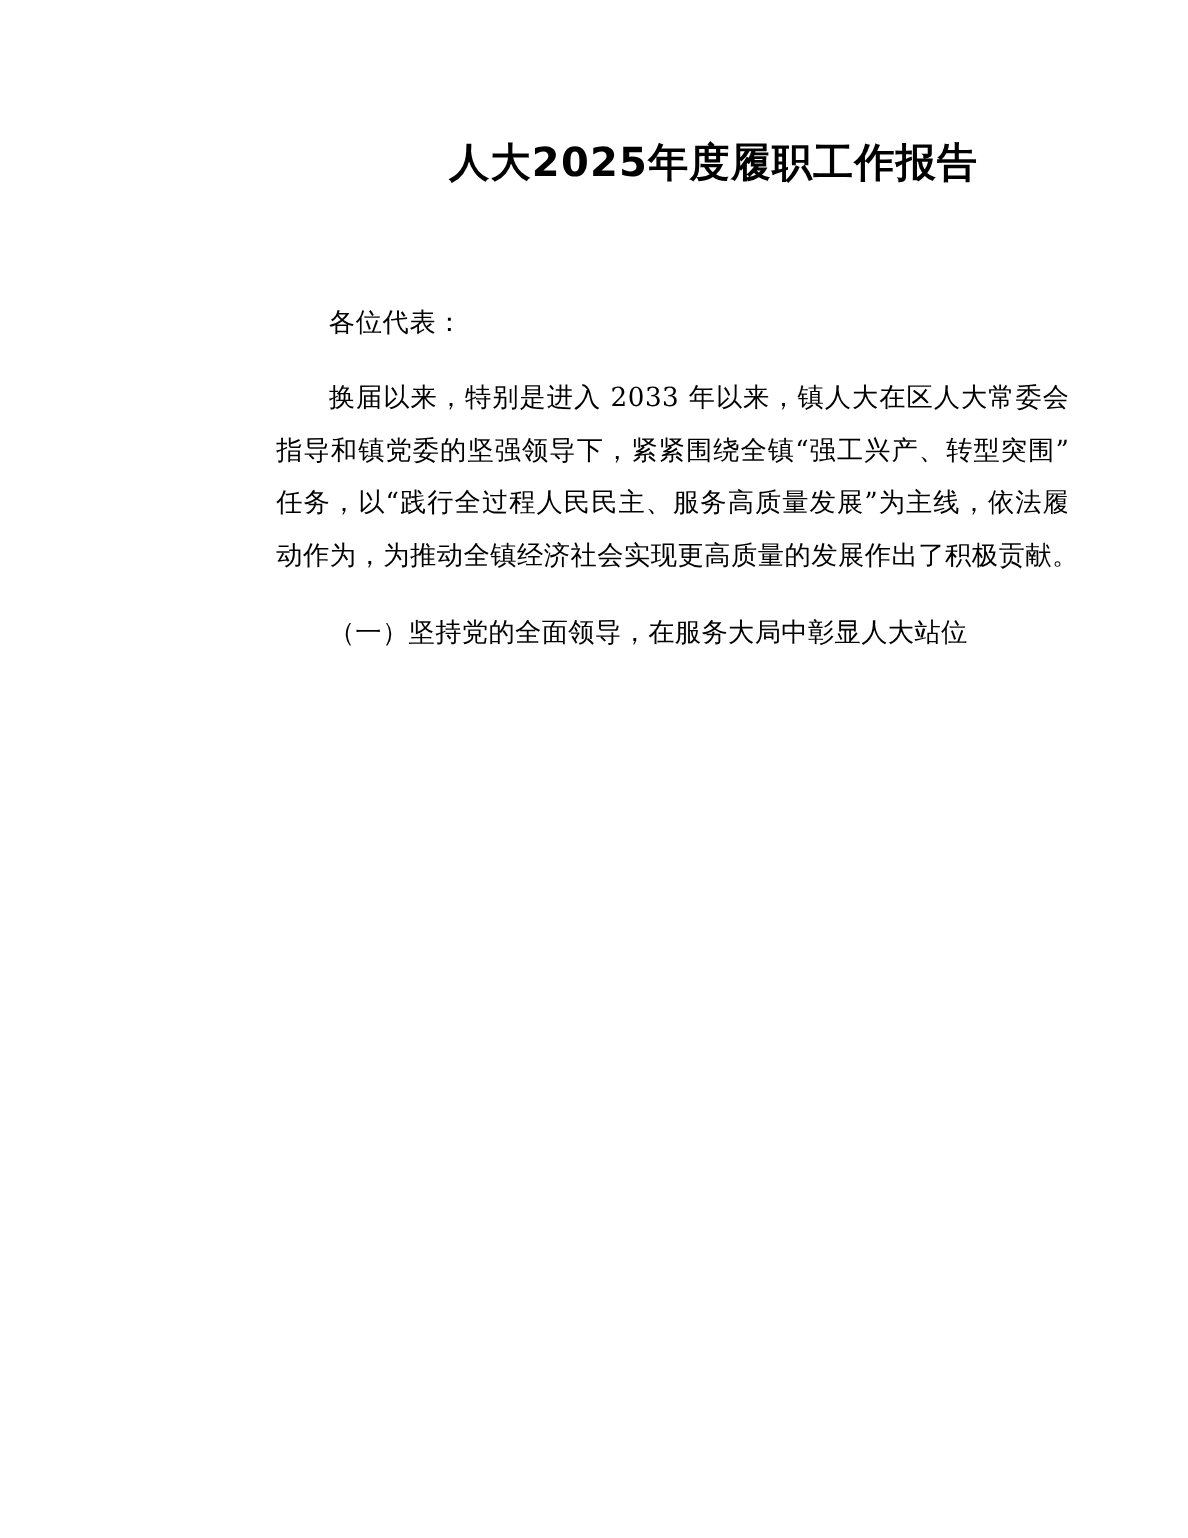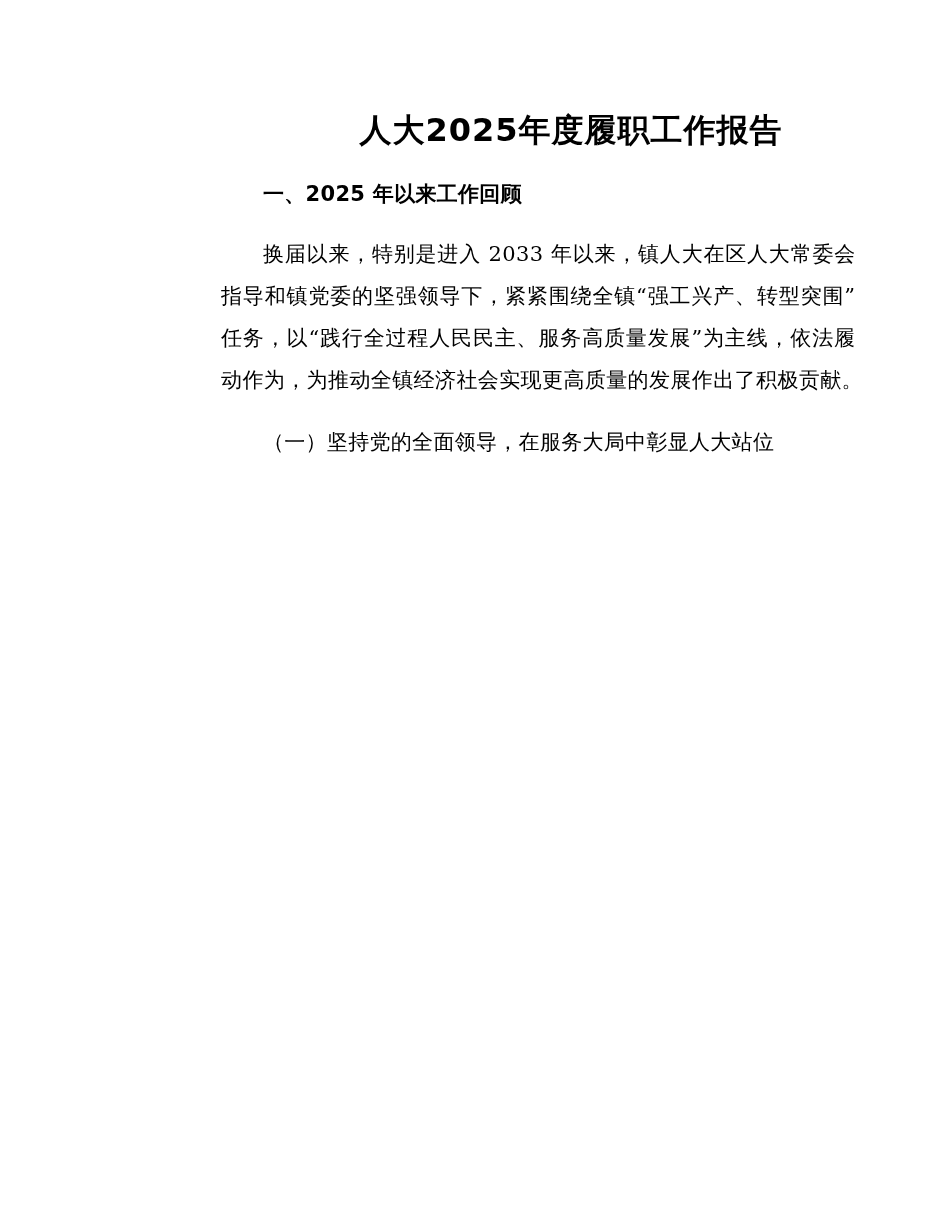--- a/index.html
+++ b/index.html
@@ -68,23 +68,23 @@
   }
 </style>
 </head>
 <body>
 
 <div class="page">
   <div class="content">
 
     <div class="doc-title">人大2025年度履职工作报告</div>
 
+    <div class="salutation">各位代表：</div>
 
 
-    <h2 class="heading">一、2025 年以来工作回顾</h2>
 
     <p class="body-text">换届以来，特别是进入 2033 年以来，镇人大在区人大常委会的有力指导和镇党委的坚强领导下，紧紧围绕全镇“强工兴产、转型突围”的中心任务，以“践行全过程人民民主、服务高质量发展”为主线，依法履职，主动作为，为推动全镇经济社会实现更高质量的发展作出了积极贡献。</p>
 
     <h3 class="subheading">（一）坚持党的全面领导，在服务大局中彰显人大站位</h3>
 
 
   </div>
 </div>
 
 </body></html>

